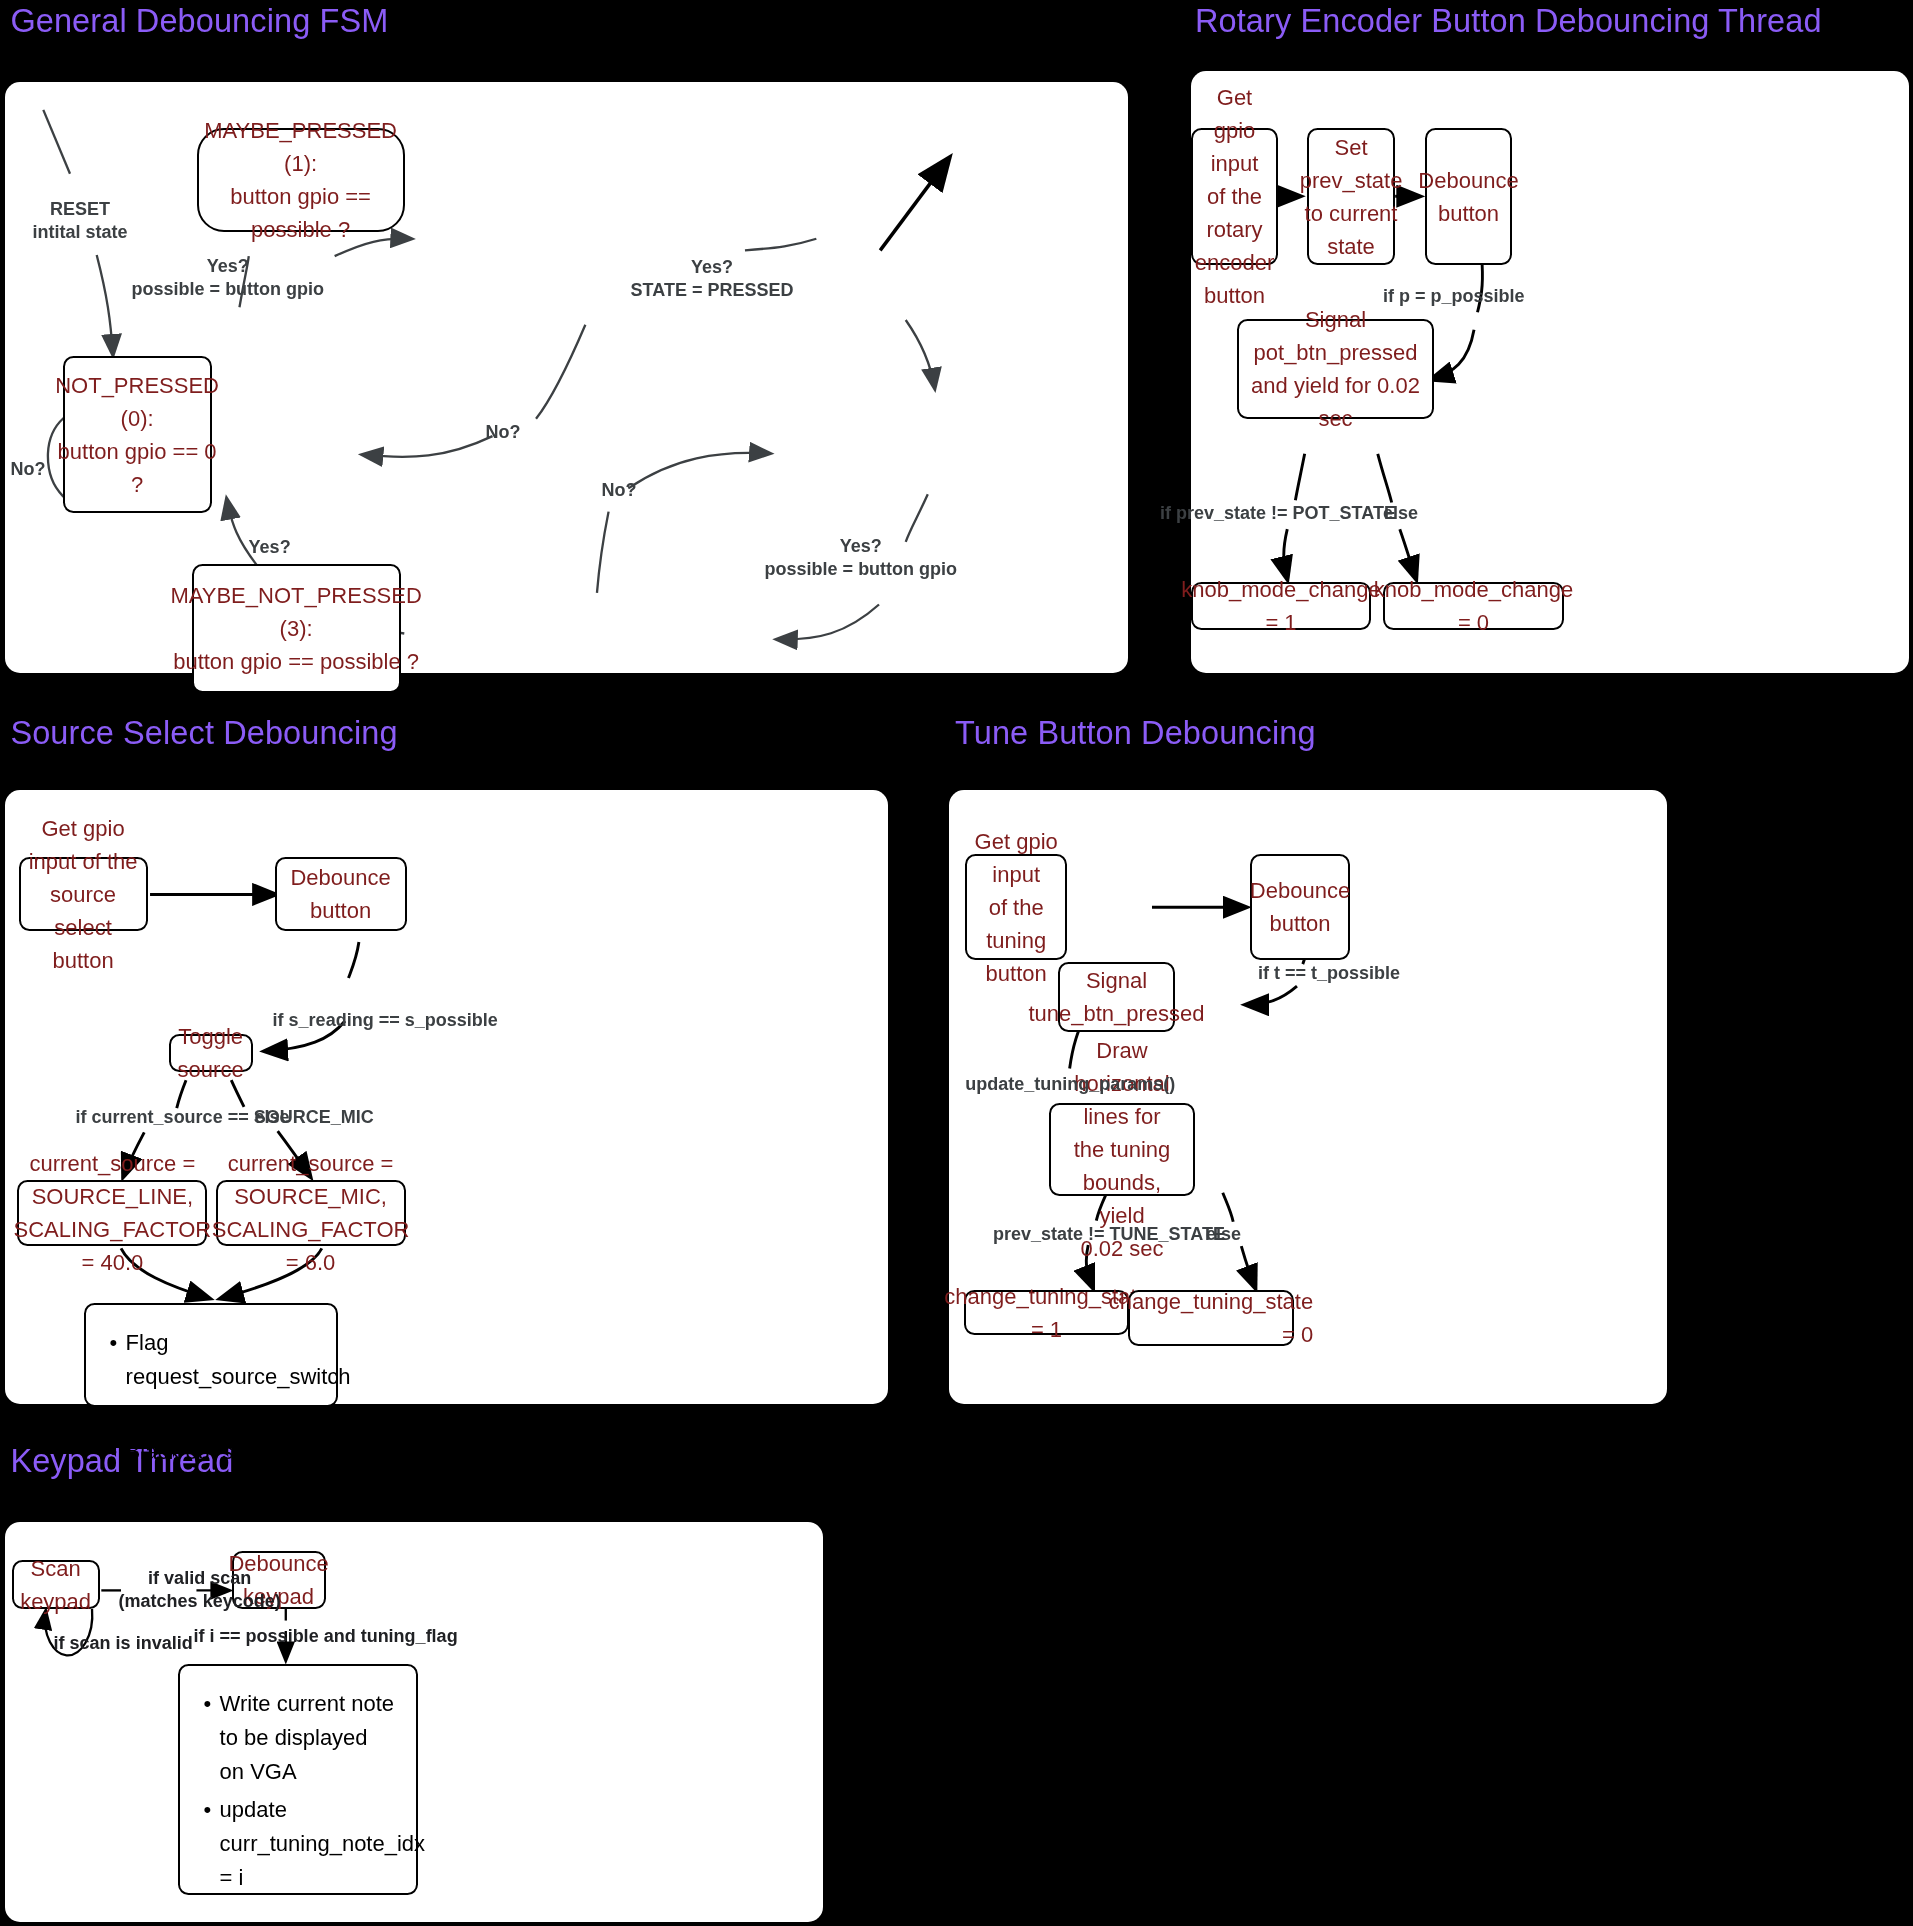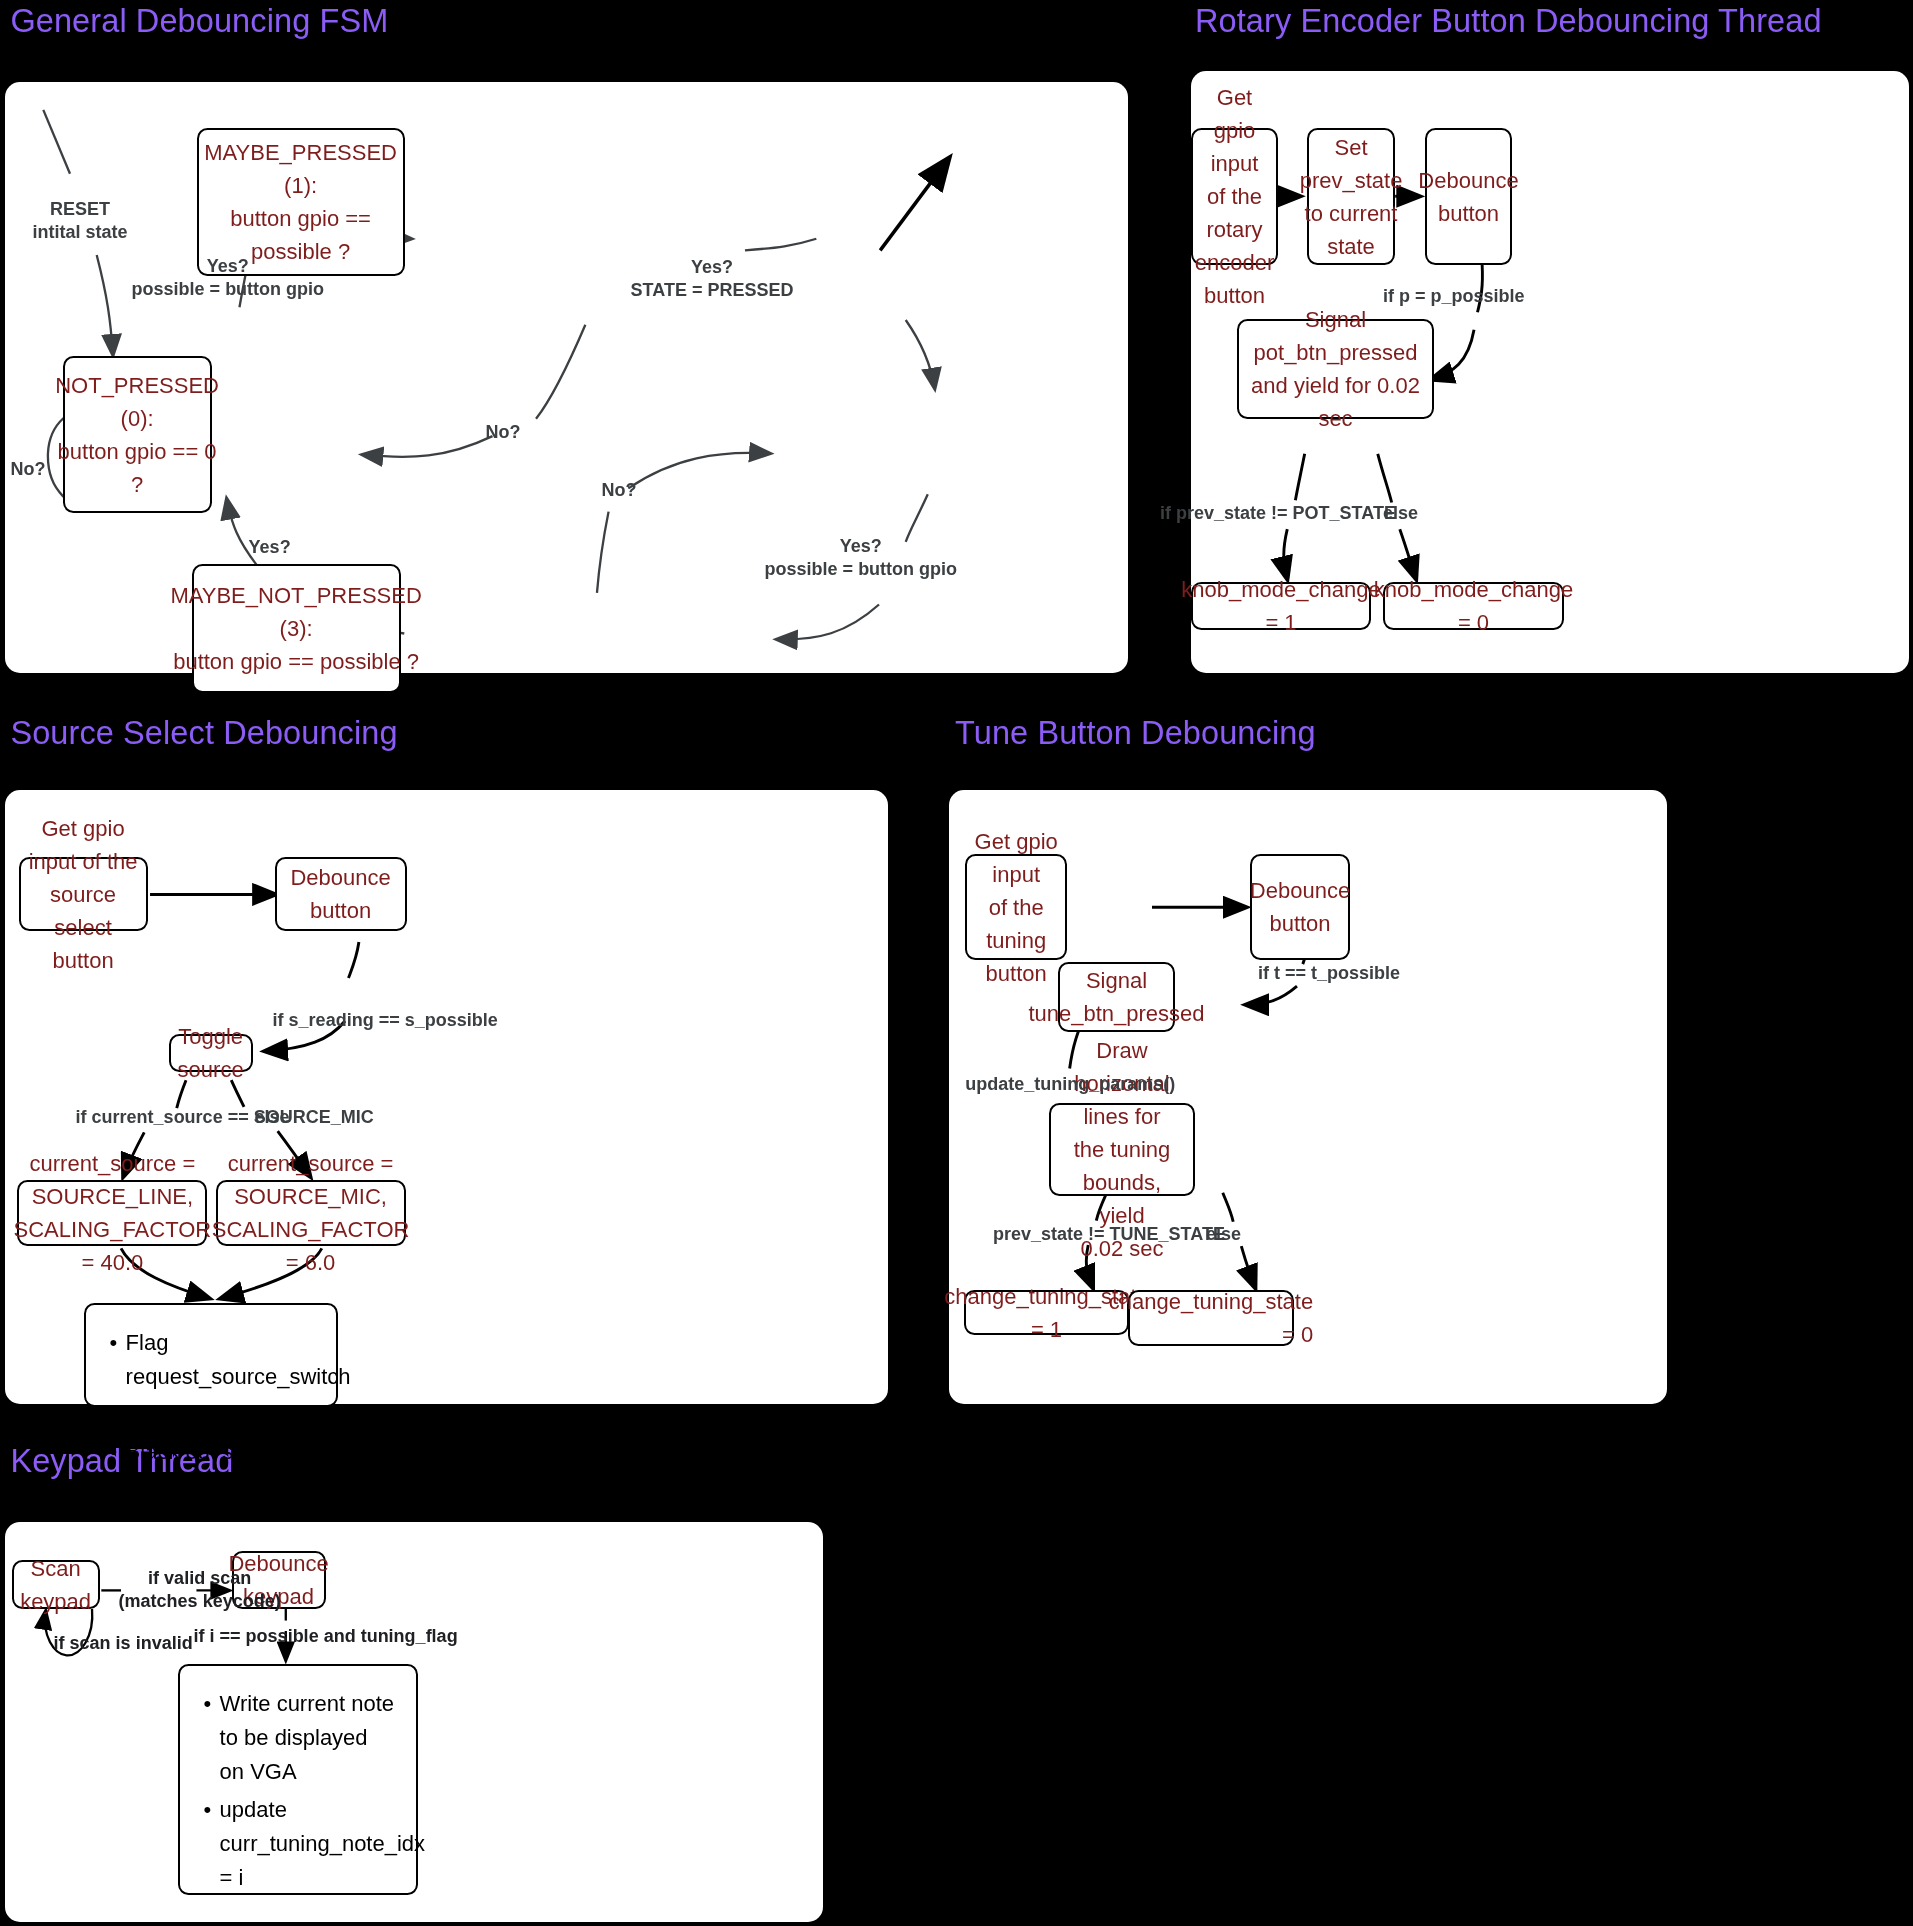--- a/index.html
+++ b/index.html
@@ -70,21 +70,21 @@
 
     <path d="M688,950 C590,936 530,916 490,886" stroke="#3c4043" stroke-width="4" fill="none"></path>
     <path d="M440,840 C400,790 390,760 382,718" stroke="#3c4043" stroke-width="4" fill="none" marker-end="url(#ah1)"></path>
   </svg>
 
   <div class="node" style="left:58px;top:274px;width:149px;height:157px;">
     <span style="white-space:pre-line;">NOT_PRESSED (0):
 button gpio == 0 ?</span>
   </div>
 
-  <div class="node" style="left:192px;top:46px;width:208px;height:148px;">
+  <div class="node" style="left:192px;top:46px;width:208px;height:104px;border-radius:27px;">
     <span style="white-space:pre-line;">MAYBE_PRESSED (1):
 button gpio == possible ?</span>
   </div>
 
 
   <div class="node" style="left:187px;top:482px;width:209px;height:129px;">
     <span style="white-space:pre-line;">MAYBE_NOT_PRESSED (3):
 button gpio == possible ?</span>
   </div>
 

